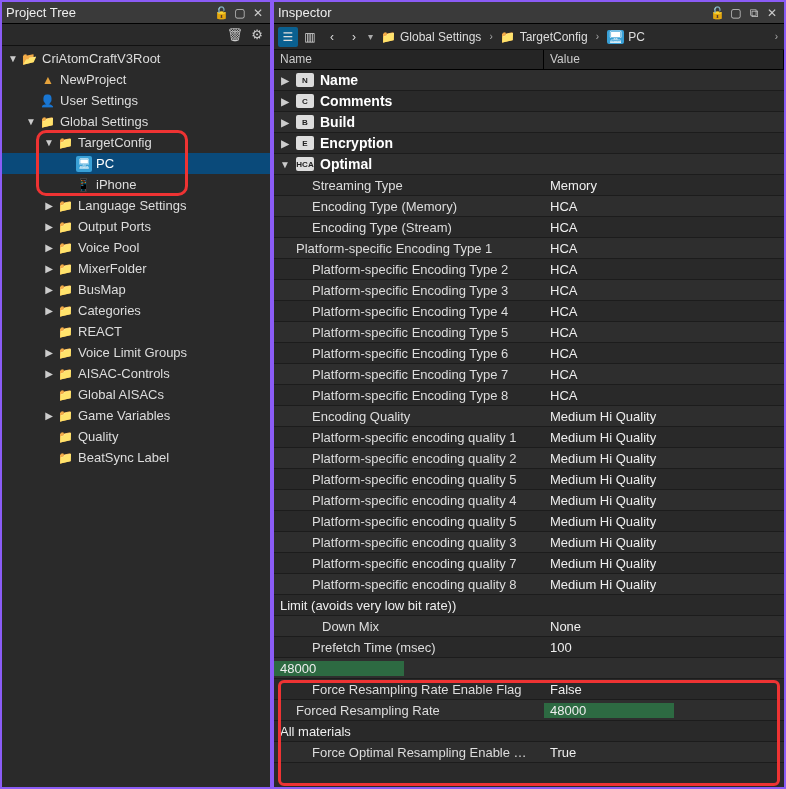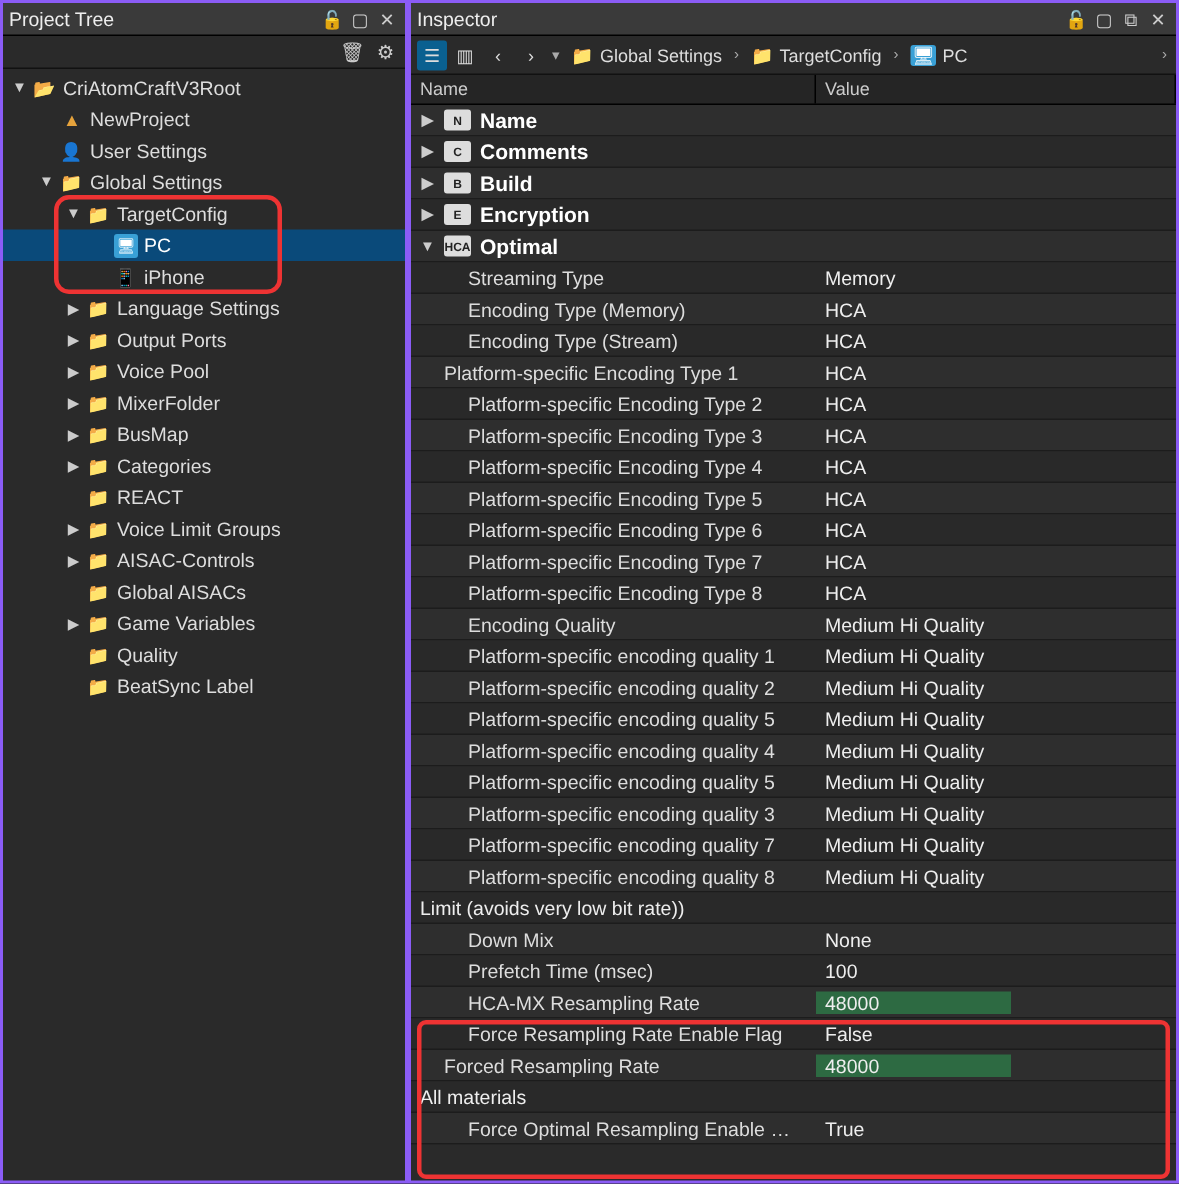--- a/index.html
+++ b/index.html
@@ -491,35 +491,32 @@
         <div class="prop-row">
           <div class="prop-name" style="padding-left:38px;">
             <span>Platform-specific encoding quality 8</span>
           </div>
           <div class="prop-val">Medium Hi Quality</div>
         </div>
         <div class="prop-row">
           <div class="prop-val">Limit (avoids very low bit rate))</div>
         </div>
         <div class="prop-row">
-          <div class="prop-name" style="padding-left:38px;">
+          <div class="prop-name" style="padding-left:48px;">
             <span>Down Mix</span>
           </div>
           <div class="prop-val">None</div>
         </div>
         <div class="prop-row">
           <div class="prop-name" style="padding-left:38px;">
             <span>Prefetch Time (msec)</span>
           </div>
           <div class="prop-val">100</div>
         </div>
         <div class="prop-row">
-          <div class="prop-name" style="padding-left:38px;">
-            <span>HCA-MX Resampling Rate</span>
-          </div>
           <div class="prop-val green">48000</div>
         </div>
         <div class="prop-row">
           <div class="prop-name" style="padding-left:38px;">
             <span>Force Resampling Rate Enable Flag</span>
           </div>
           <div class="prop-val">False</div>
         </div>
         <div class="prop-row">
           <div class="prop-name" style="padding-left:22px;">

